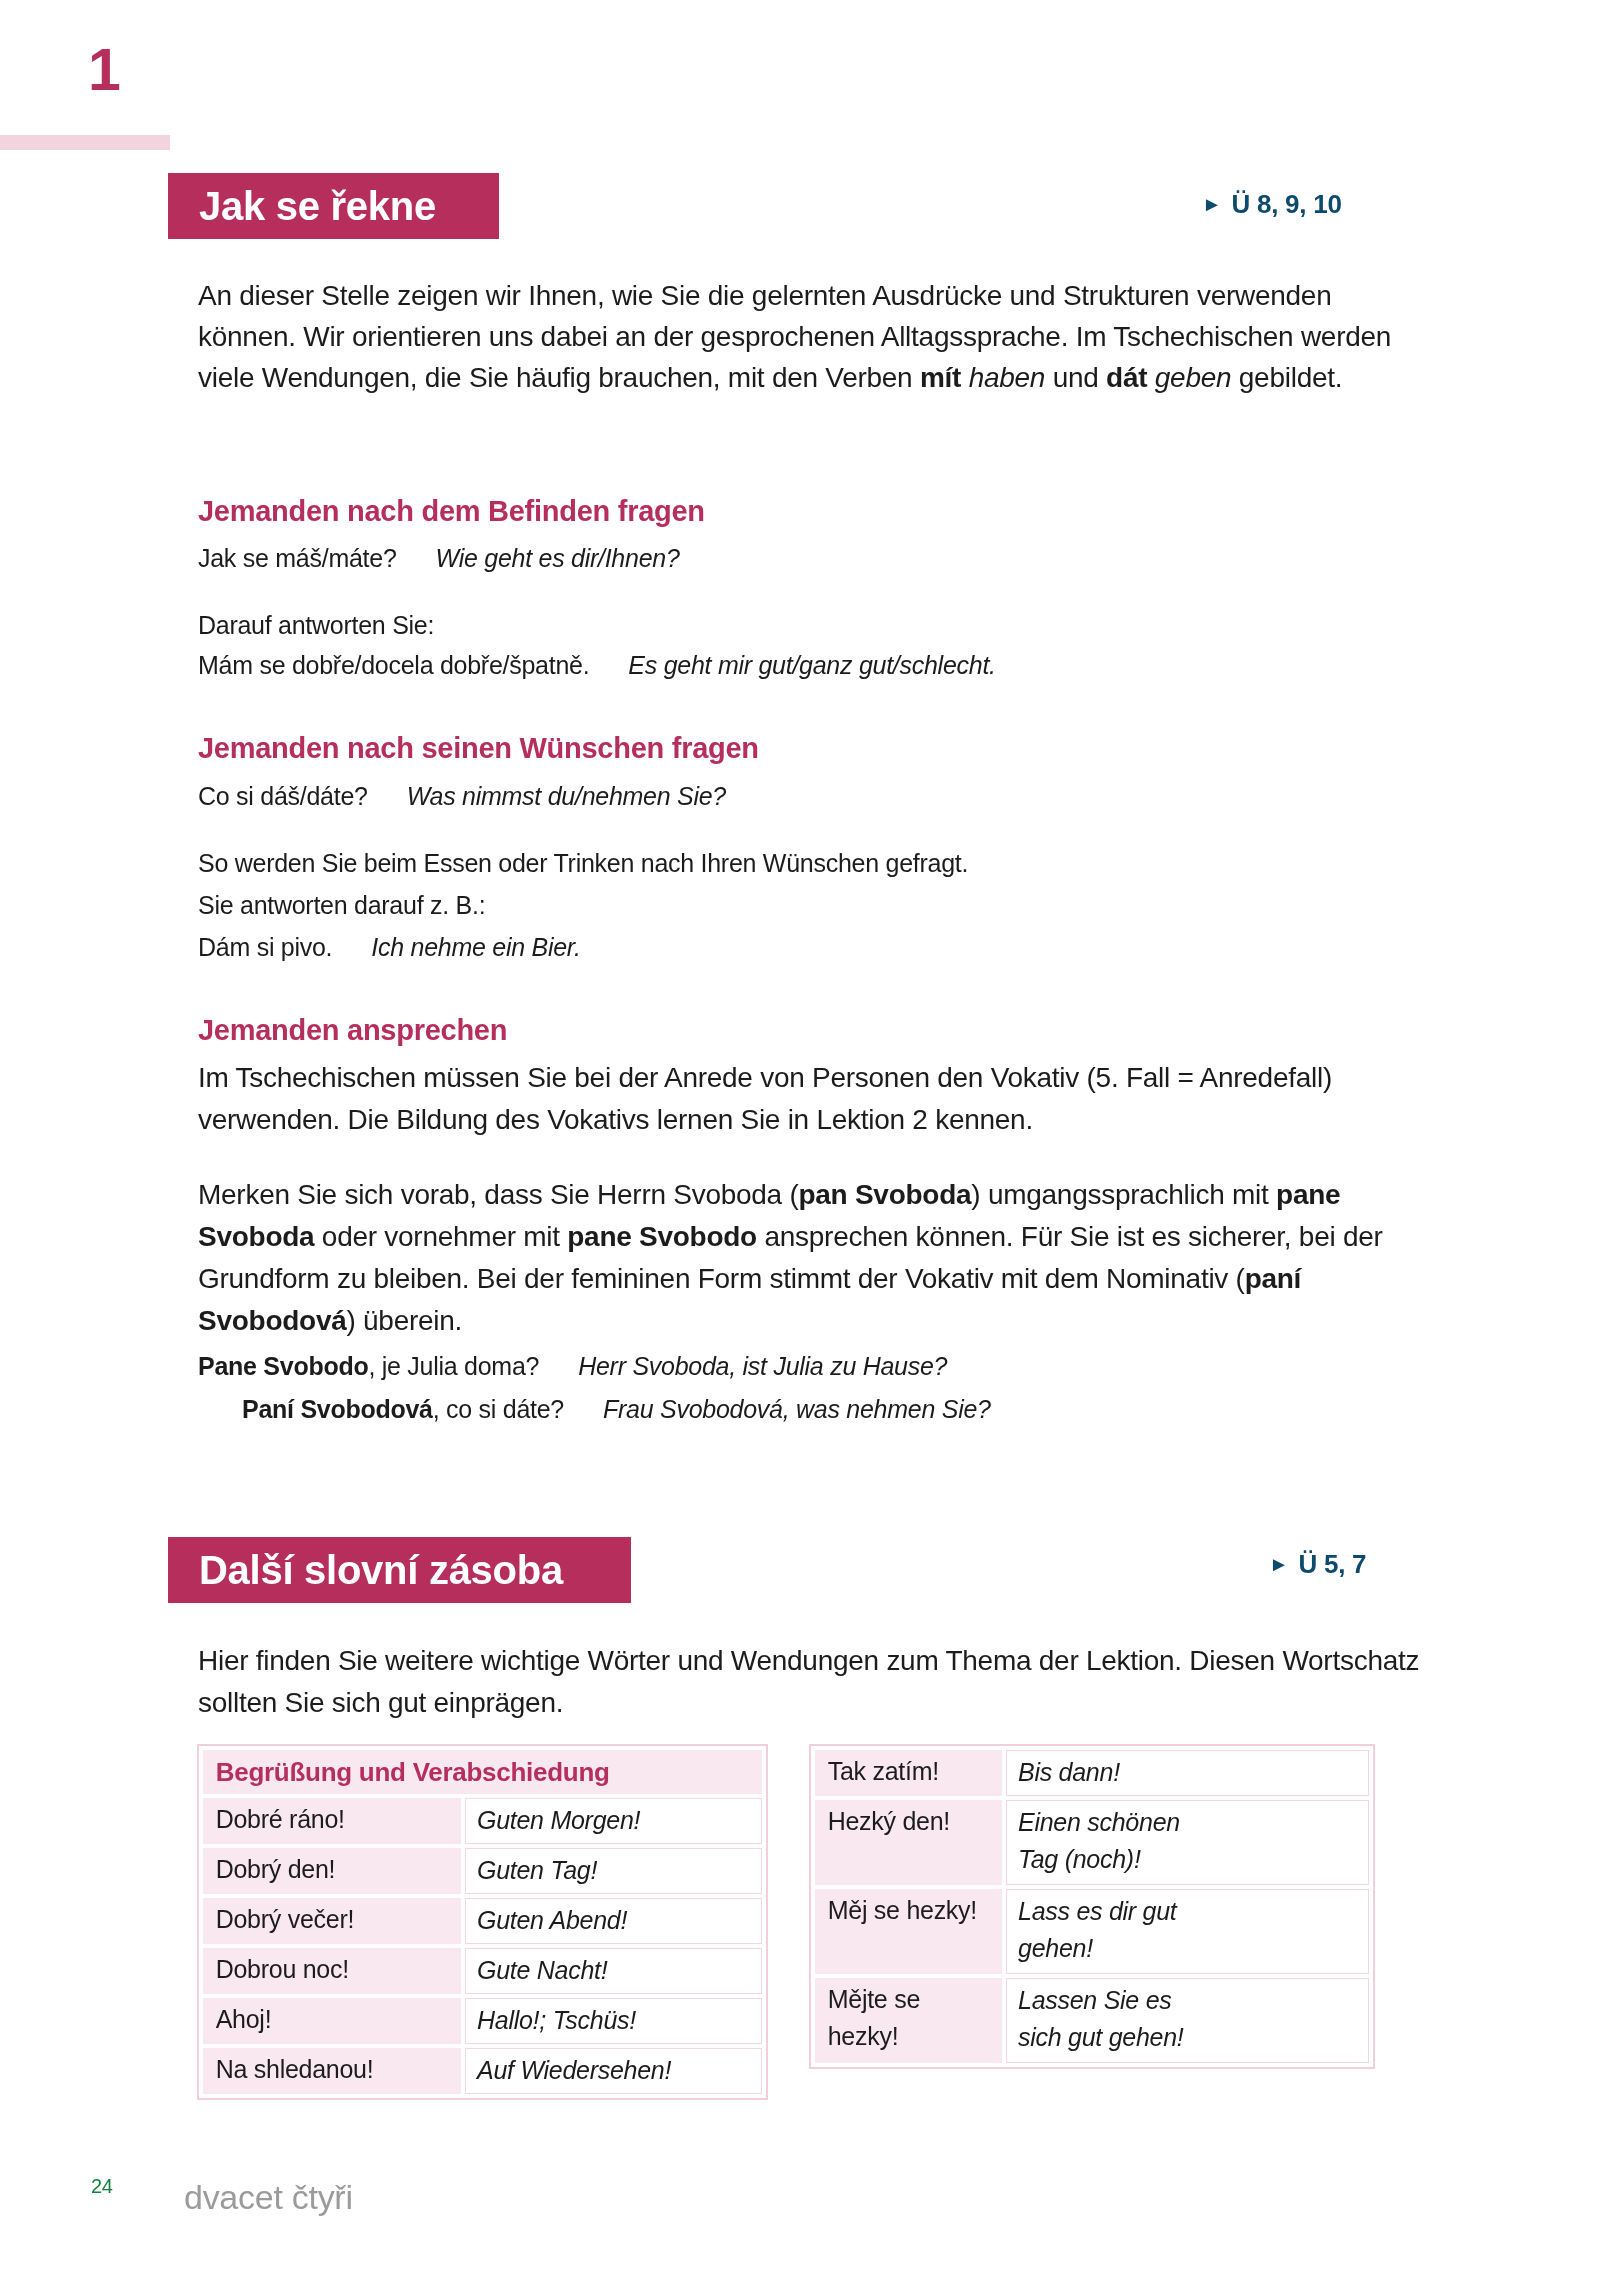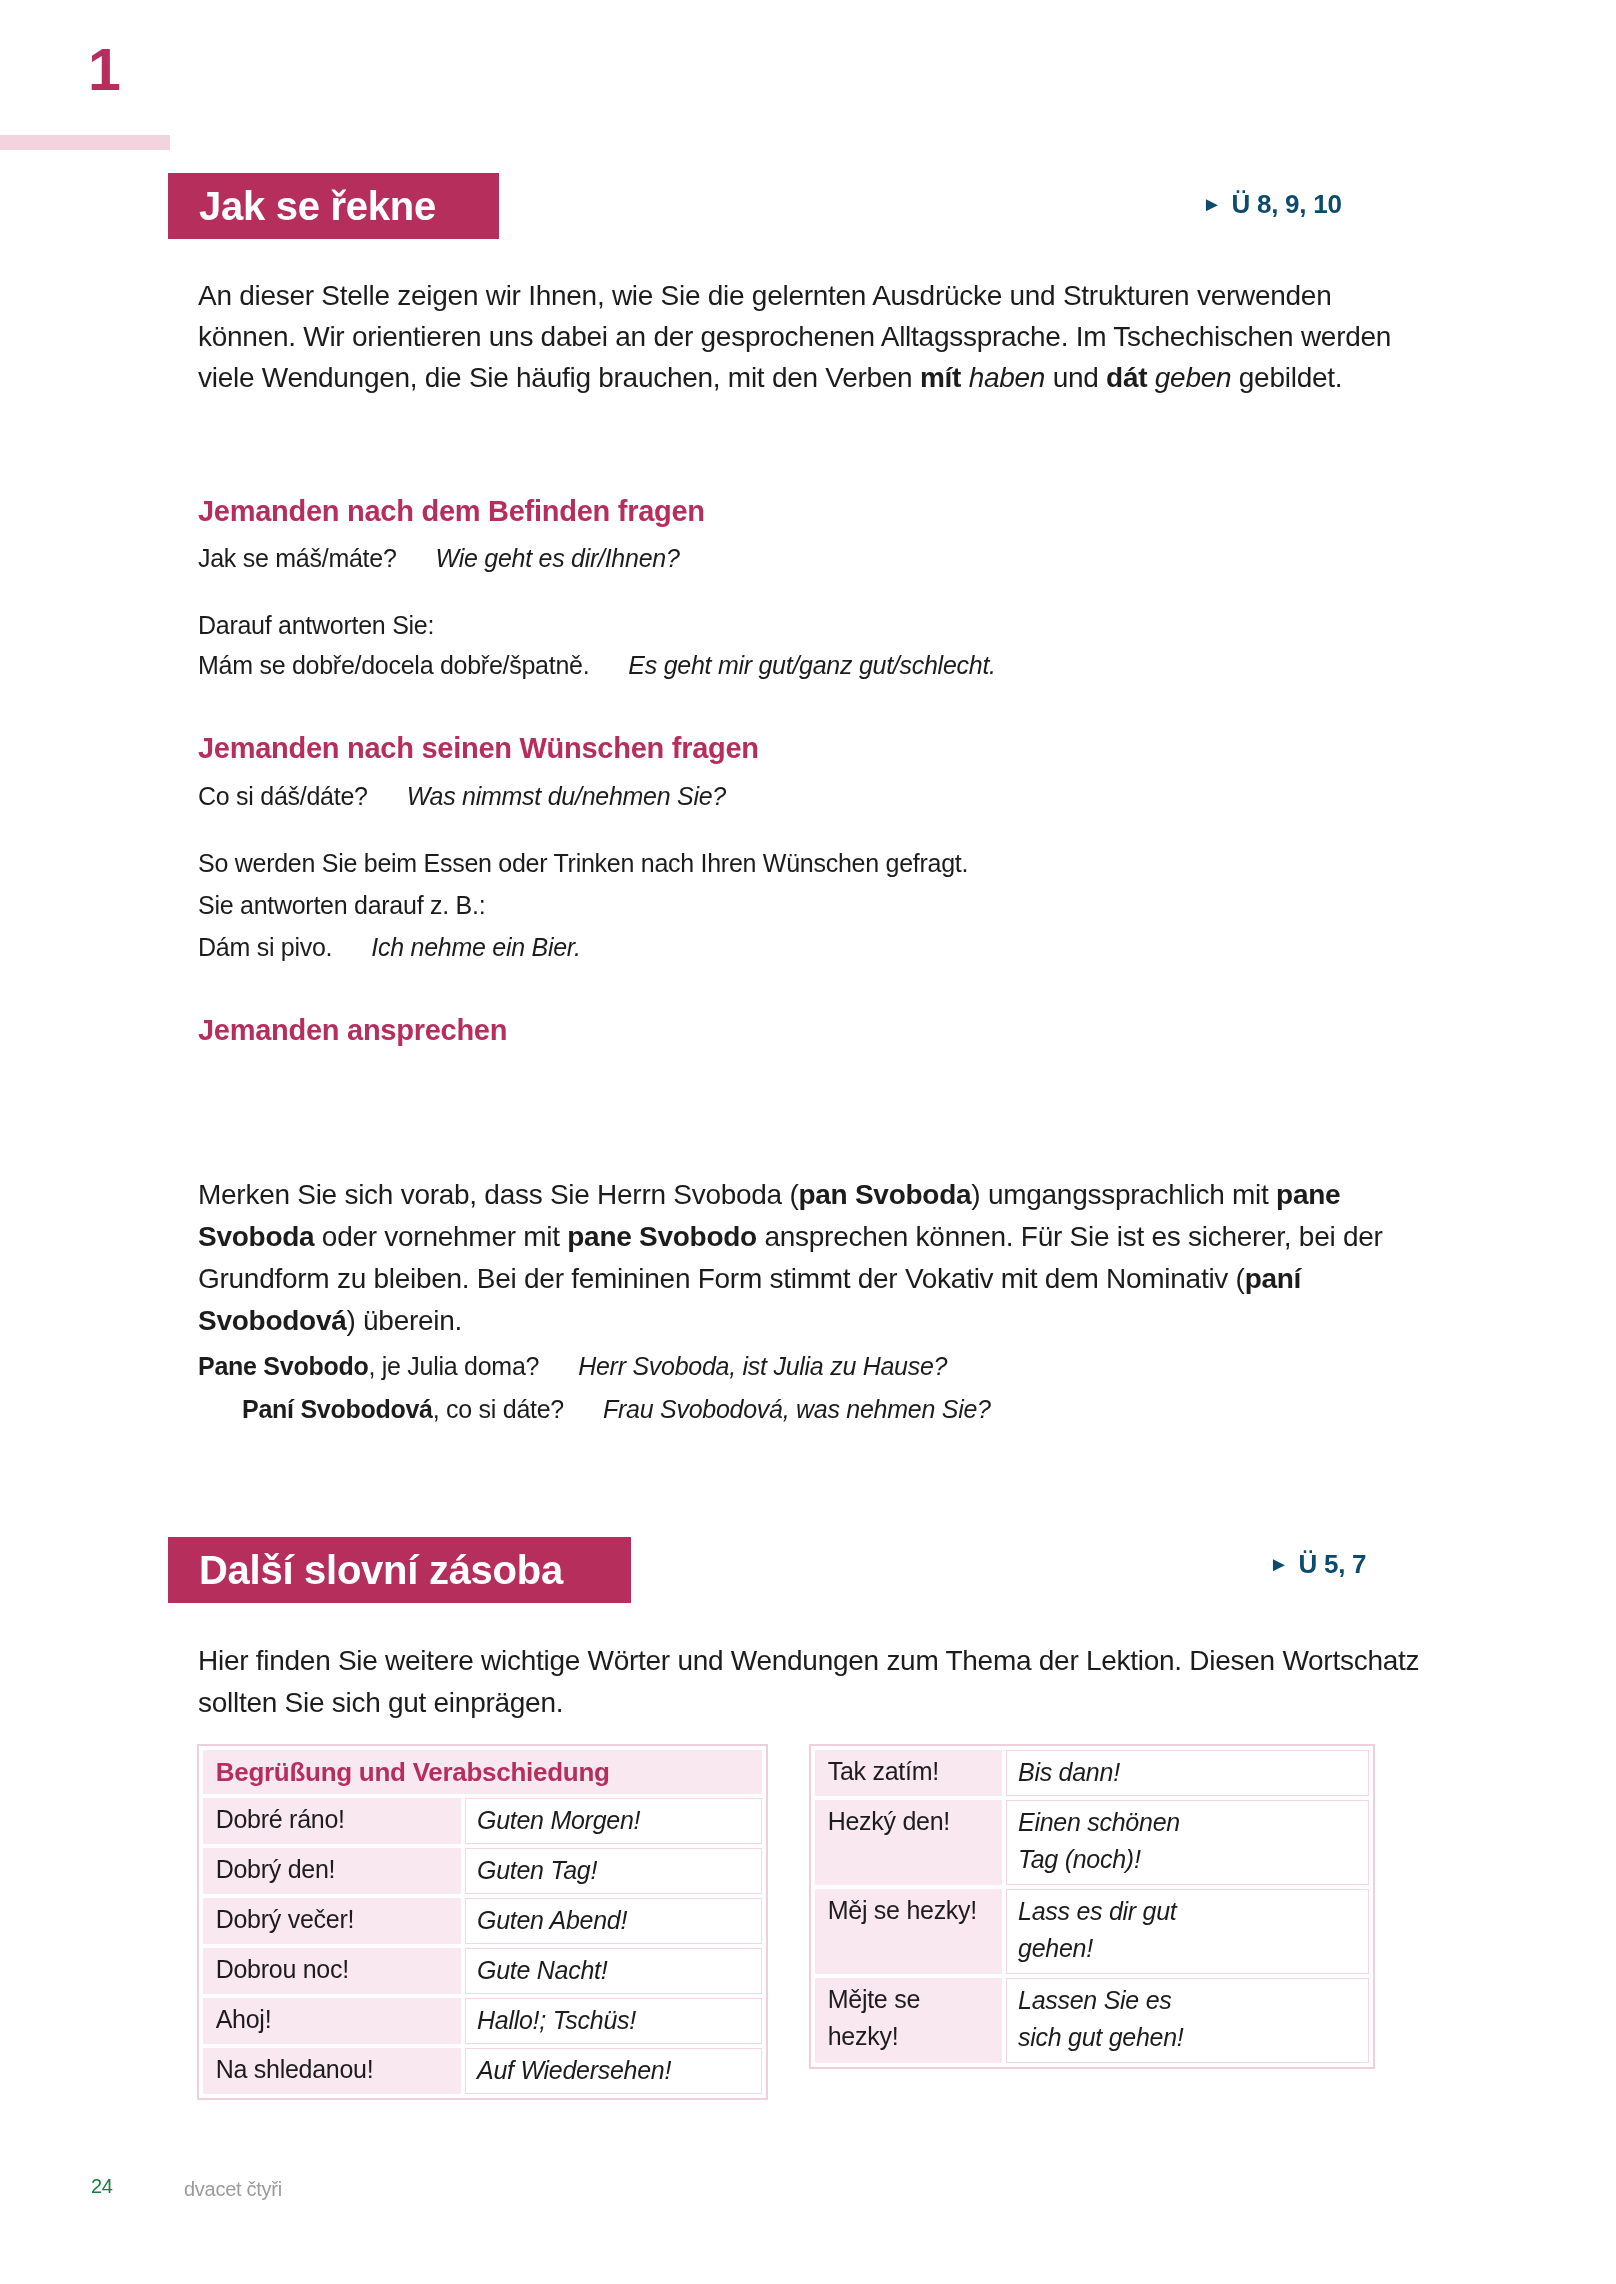--- a/index.html
+++ b/index.html
@@ -58,21 +58,21 @@
   }
   .vtable td.hd{
     background:#f9e8ef;color:#b62e5c;font-weight:700;font-size:26px;
     height:41px;vertical-align:middle;white-space:nowrap;
   }
   .vtable td.cz{background:#f9e8ef;}
   .vtable td.dg{background:#ffffff;border:1.7px solid #f3d8e2;font-style:italic;padding-left:11px;}
   .vtable tr.single td{height:39px;}
   .vtable tr.tall td{height:78px;}
   .footer-num{left:91px;top:2175px;font-size:20px;font-weight:400;color:#15803d;}
-  .footer-words{left:184px;top:2178px;font-size:20px;color:#9b9b9b;}
+  .footer-words{left:184px;top:2178px;font-size:34px;color:#9b9b9b;}
 </style>
 </head>
 <body>
 
 <div class="page">
 
   <div class="abs chapter-num">1</div>
   <div class="abs chapter-bar"></div>
 
   <div class="abs section-bar bar1">
@@ -99,20 +99,21 @@
   <div class="abs pair-line" style="left:198px;top:779px;">
     <span>Co si dáš/dáte?</span><span class="de gap">Was nimmst du/nehmen Sie?</span>
   </div>
   <div class="abs pair-line" style="left:198px;top:846px;">So werden Sie beim Essen oder Trinken nach Ihren Wünschen gefragt.</div>
   <div class="abs pair-line" style="left:198px;top:888px;">Sie antworten darauf z. B.:</div>
   <div class="abs pair-line" style="left:198px;top:930px;">
     <span>Dám si pivo.</span><span class="de gap">Ich nehme ein Bier.</span>
   </div>
 
   <div class="abs subheading" style="left:198px;top:1013px;">Jemanden ansprechen</div>
+  <div class="abs body-text lh50" style="left:198px;top:1057px;">Im Tschechischen müssen Sie bei der Anrede von Personen den Vokativ (5. Fall = Anredefall) verwenden. Die Bildung des Vokativs lernen Sie in Lektion 2 kennen.</div>
   <div class="abs body-text lh50" style="left:198px;top:1174px;width:1241px;">
     <span>Merken Sie sich vorab, dass Sie Herrn Svoboda (</span><b>pan Svoboda</b><span>) umgangssprachlich mit </span><b>pane Svoboda</b><span> oder vornehmer mit </span><b>pane Svobodo</b><span> ansprechen können. Für Sie ist es sicherer, bei der Grundform zu bleiben. Bei der femininen Form stimmt der Vokativ mit dem Nominativ (</span><b>paní Svobodová</b><span>) überein.</span>
   </div>
   <div class="abs pair-line" style="left:198px;top:1349px;">
     <b>Pane Svobodo</b><span>, je Julia doma?</span><span class="de gap">Herr Svoboda, ist Julia zu Hause?</span>
   </div>
   <div class="abs pair-line" style="left:198px;top:1392px;margin-left:44px;">
     <b>Paní Svobodová</b><span>, co si dáte?</span><span class="de gap">Frau Svobodová, was nehmen Sie?</span>
   </div>
 

